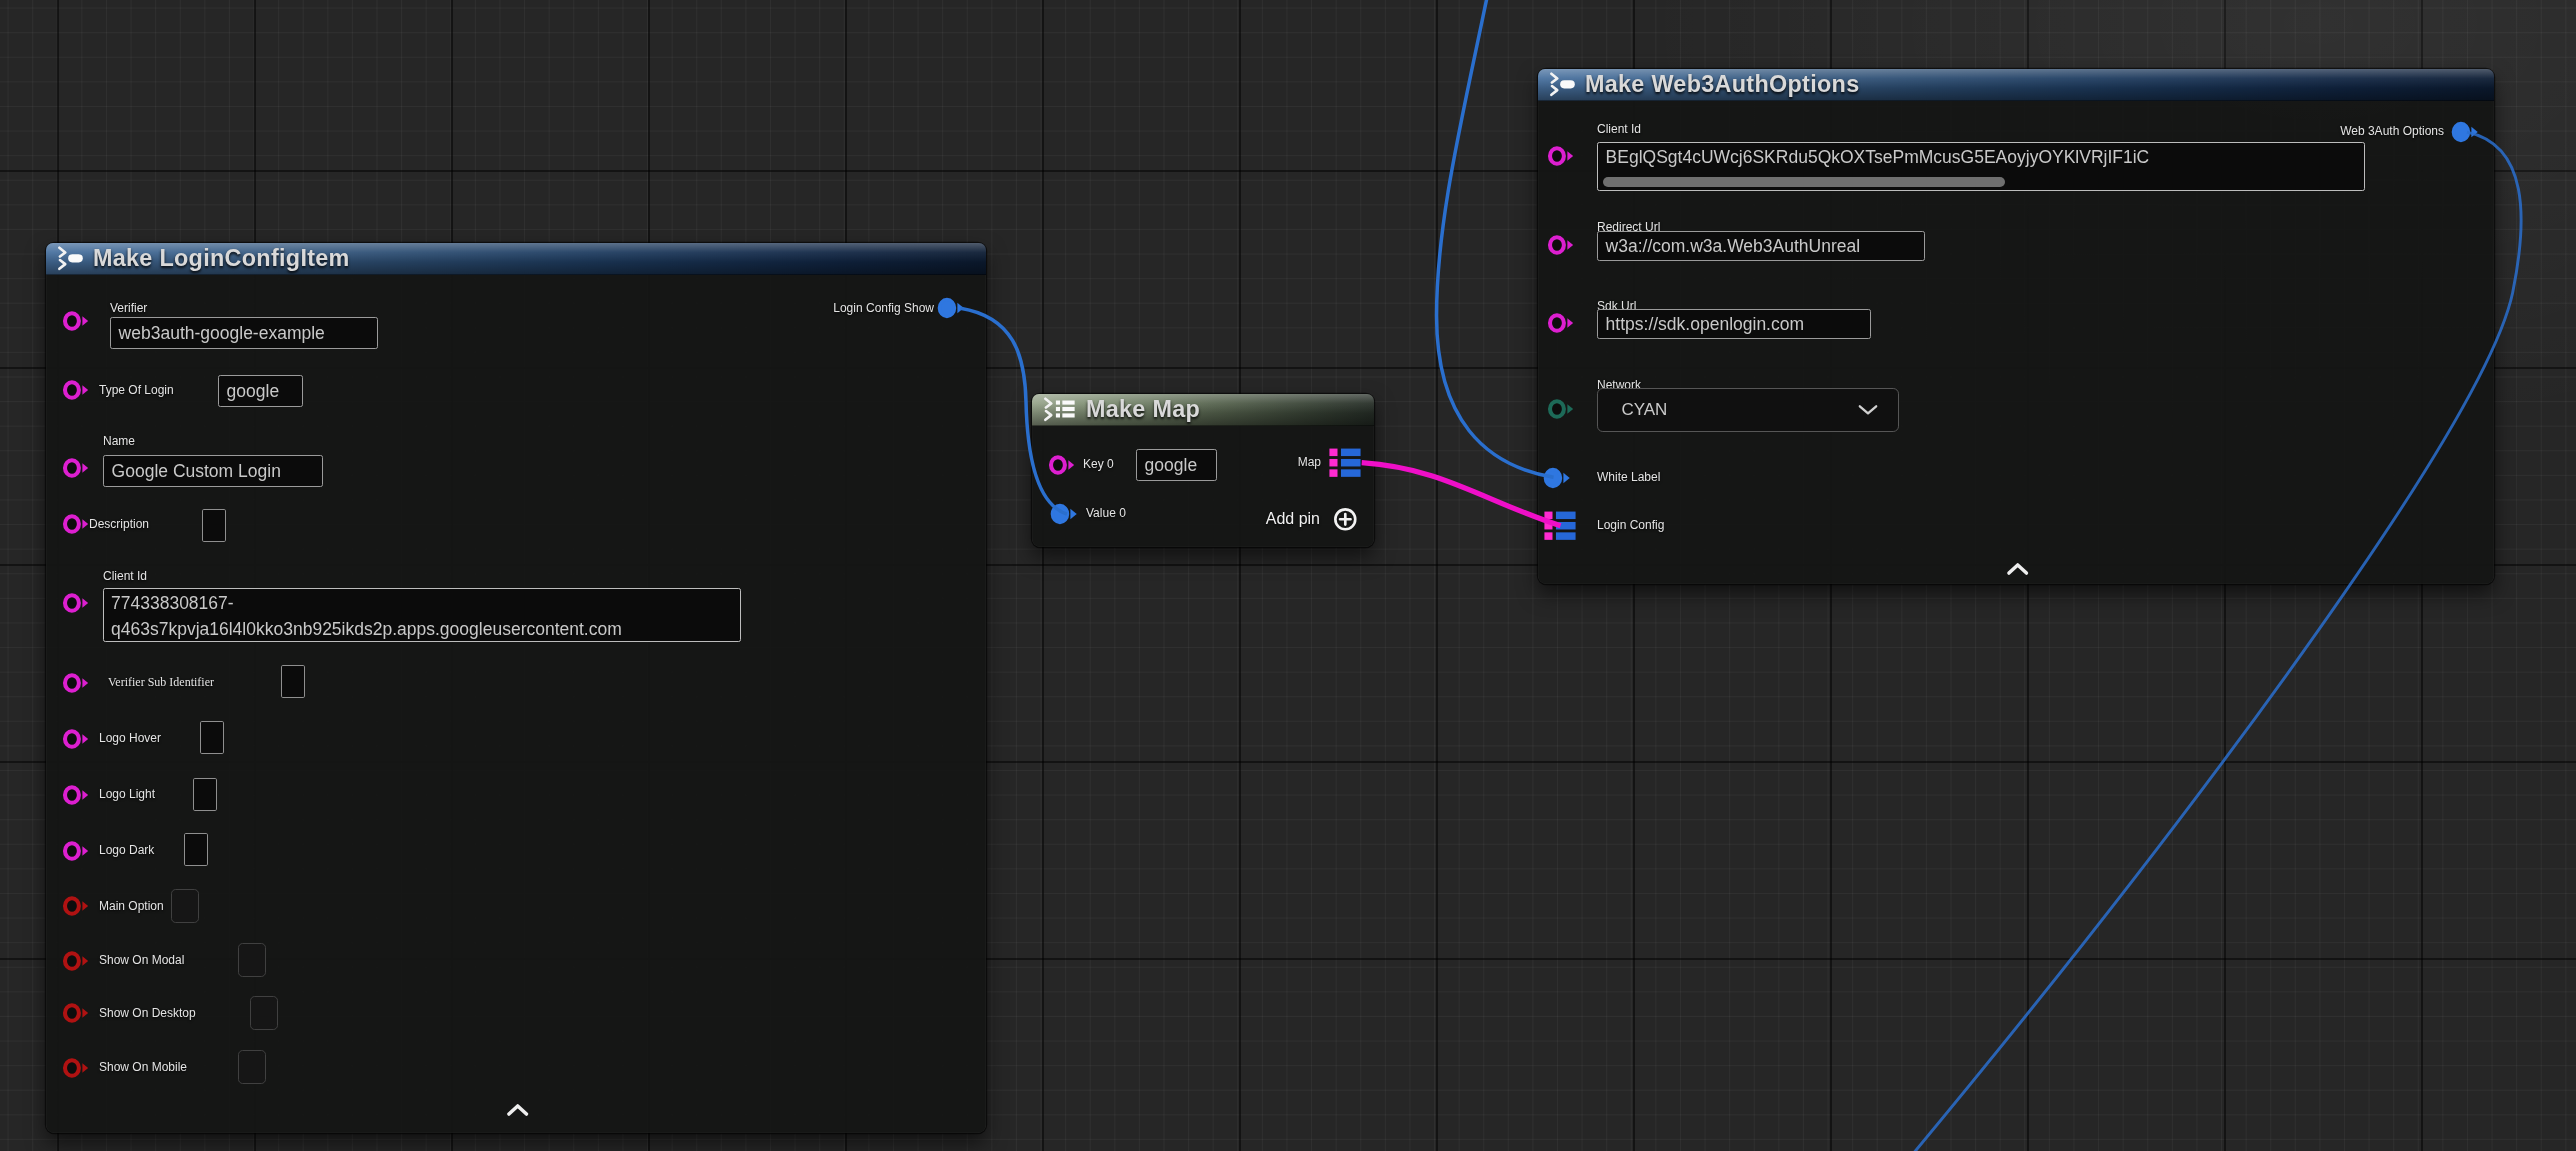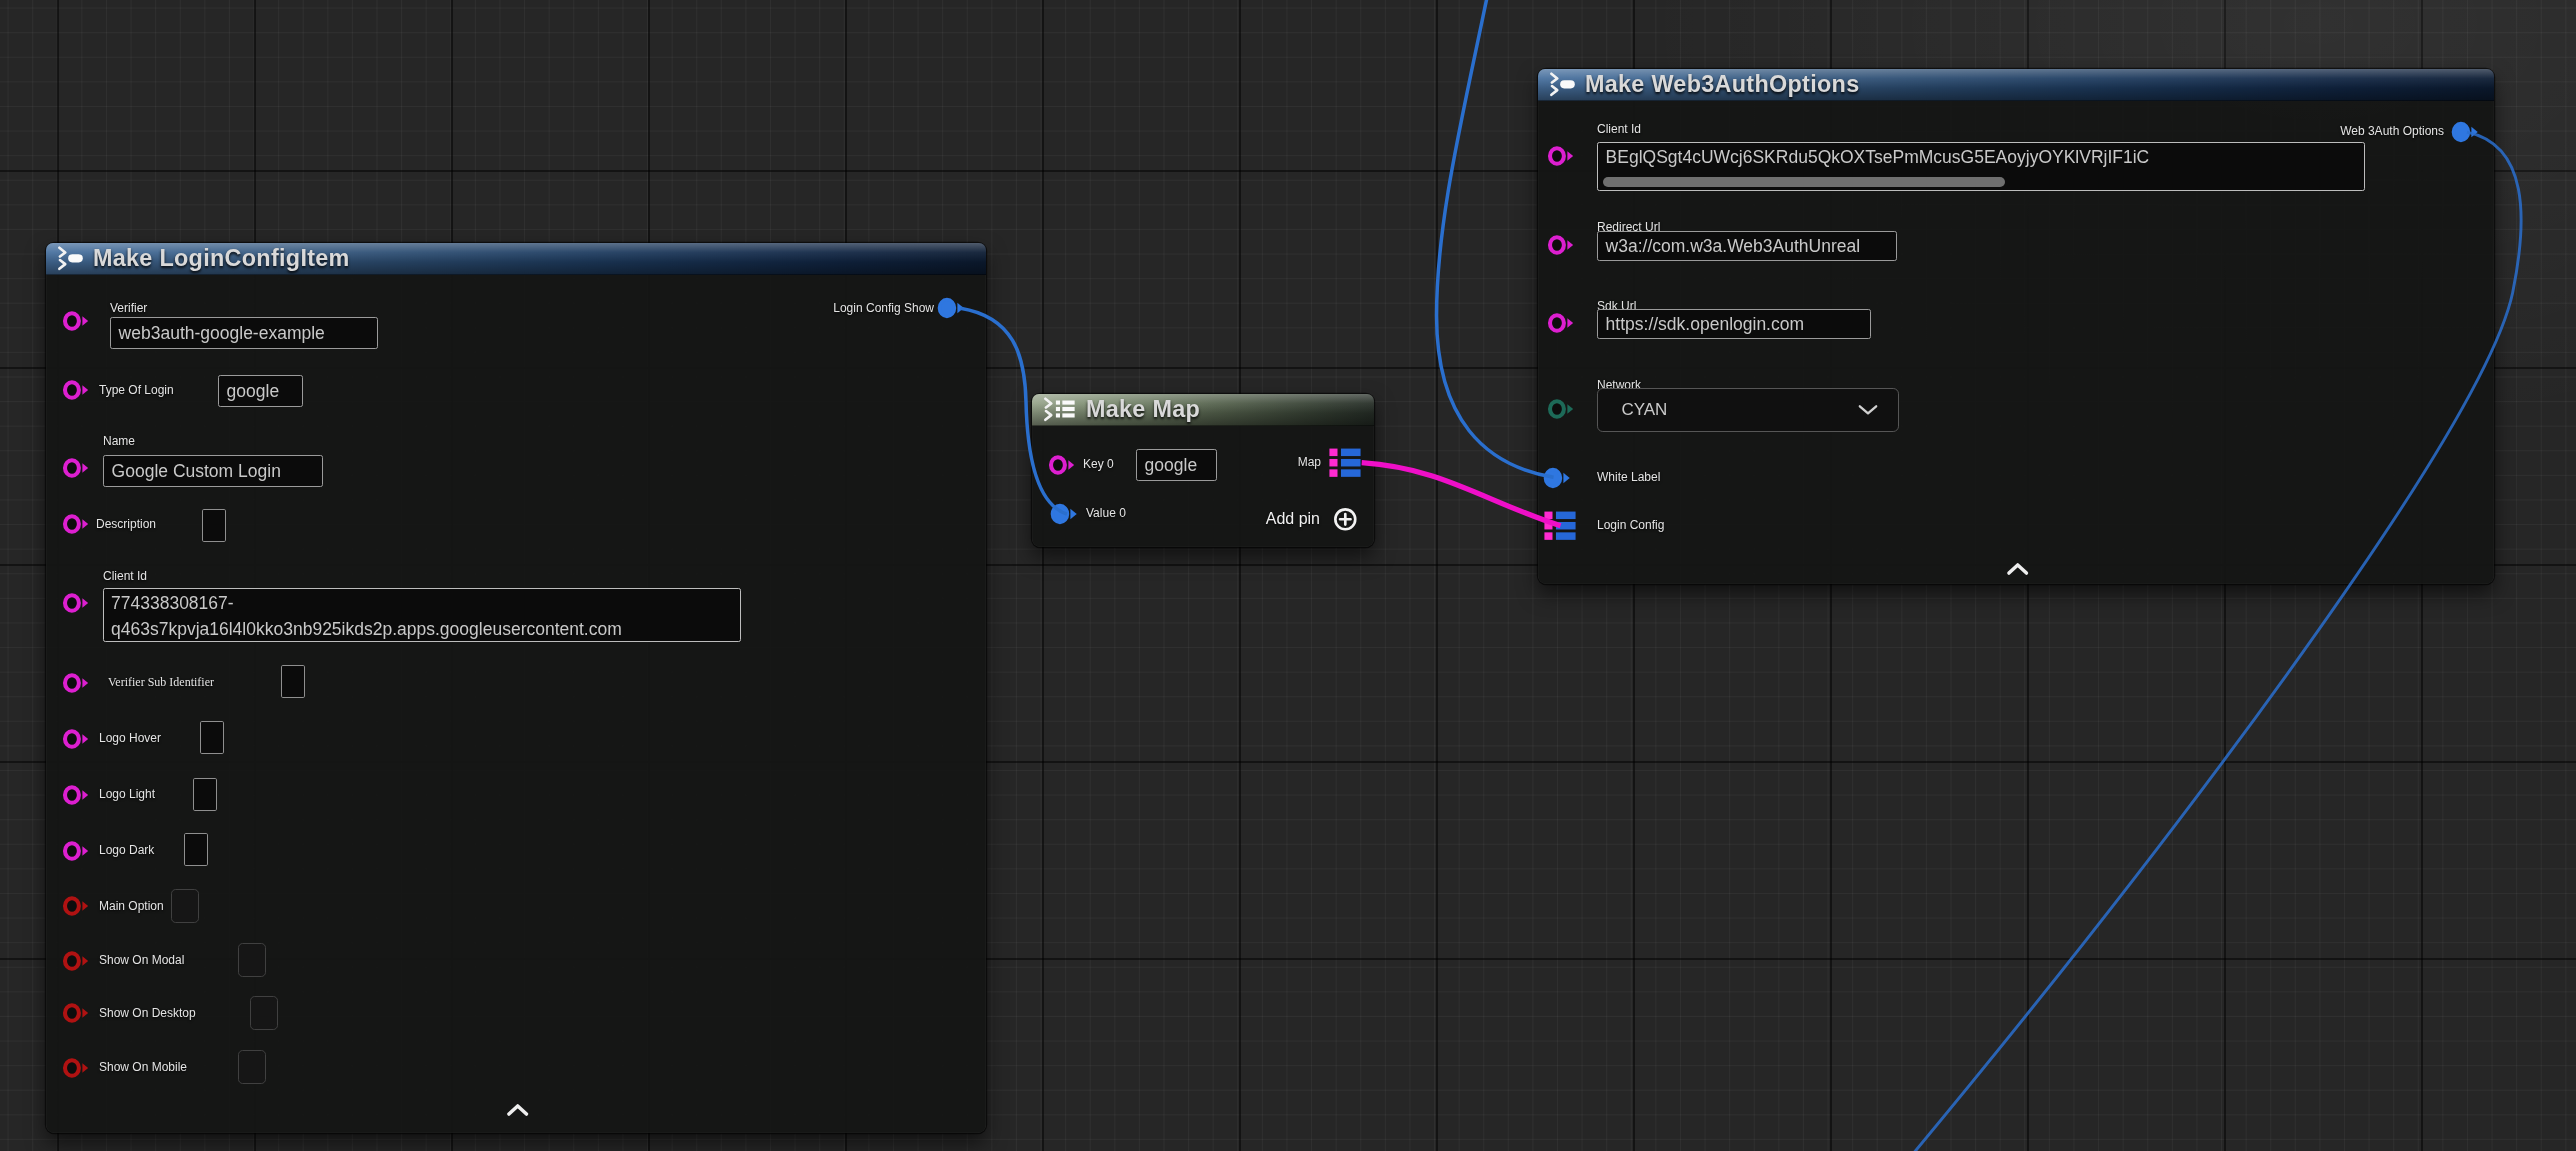--- a/index.html
+++ b/index.html
@@ -134,21 +134,21 @@
       </svg>
   </span>
   <div class="tbox" style="left:57px;top:212px;width:220px;height:32px;">Google Custom Login</div>
 
   <span class="pin" style="left:30px;top:281px;">
     <svg width="28" height="22" viewBox="0 0 48 38">
         <ellipse cx="17" cy="19" rx="12" ry="13.5" fill="#0d0d0d" stroke="#dd1fd0" stroke-width="7"></ellipse>
         <path d="M35,11 L45,19 L35,27 Z" fill="#dd1fd0"></path>
       </svg>
   </span>
-  <span class="lbl" style="left:50px;top:270px;text-align:right;">Description</span>
+  <span class="lbl" style="left:43px;top:270px;text-align:right;">Description</span>
   <div class="emptybox" style="left:156px;top:266px;"></div>
 
   <span class="lbl" style="left:57px;top:322px;">Client Id</span>
   <span class="pin" style="left:30px;top:360px;">
     <svg width="28" height="22" viewBox="0 0 48 38">
         <ellipse cx="17" cy="19" rx="12" ry="13.5" fill="#0d0d0d" stroke="#dd1fd0" stroke-width="7"></ellipse>
         <path d="M35,11 L45,19 L35,27 Z" fill="#dd1fd0"></path>
       </svg>
   </span>
   <div class="tbox tbox-big wrapbox" style="left:57px;top:345px;width:638px;height:54px;font-size:17.5px;">774338308167-q463s7kpvja16l4l0kko3nb925ikds2p.apps.googleusercontent.com</div>
@@ -321,21 +321,21 @@
   </div>
   <div class="scrollbar" style="left:65px;top:108px;width:402px;"></div>
 
   <span class="lbl" style="left:59px;top:147px;">Redirect Url</span>
   <span class="pin" style="left:23.4px;top:176px;">
     <svg width="28" height="22" viewBox="0 0 48 38">
         <ellipse cx="17" cy="19" rx="12" ry="13.5" fill="#0d0d0d" stroke="#dd1fd0" stroke-width="7"></ellipse>
         <path d="M35,11 L45,19 L35,27 Z" fill="#dd1fd0"></path>
       </svg>
   </span>
-  <div class="tbox" style="left:59px;top:162px;width:300px;height:30px;">w3a://com.w3a.Web3AuthUnreal</div>
+  <div class="tbox" style="left:59px;top:162px;width:328px;height:30px;">w3a://com.w3a.Web3AuthUnreal</div>
 
   <span class="lbl" style="left:59px;top:226px;">Sdk Url</span>
   <span class="pin" style="left:23.4px;top:254px;">
     <svg width="28" height="22" viewBox="0 0 48 38">
         <ellipse cx="17" cy="19" rx="12" ry="13.5" fill="#0d0d0d" stroke="#dd1fd0" stroke-width="7"></ellipse>
         <path d="M35,11 L45,19 L35,27 Z" fill="#dd1fd0"></path>
       </svg>
   </span>
   <div class="tbox" style="left:59px;top:240px;width:274px;height:30px;">https://sdk.openlogin.com</div>
 

